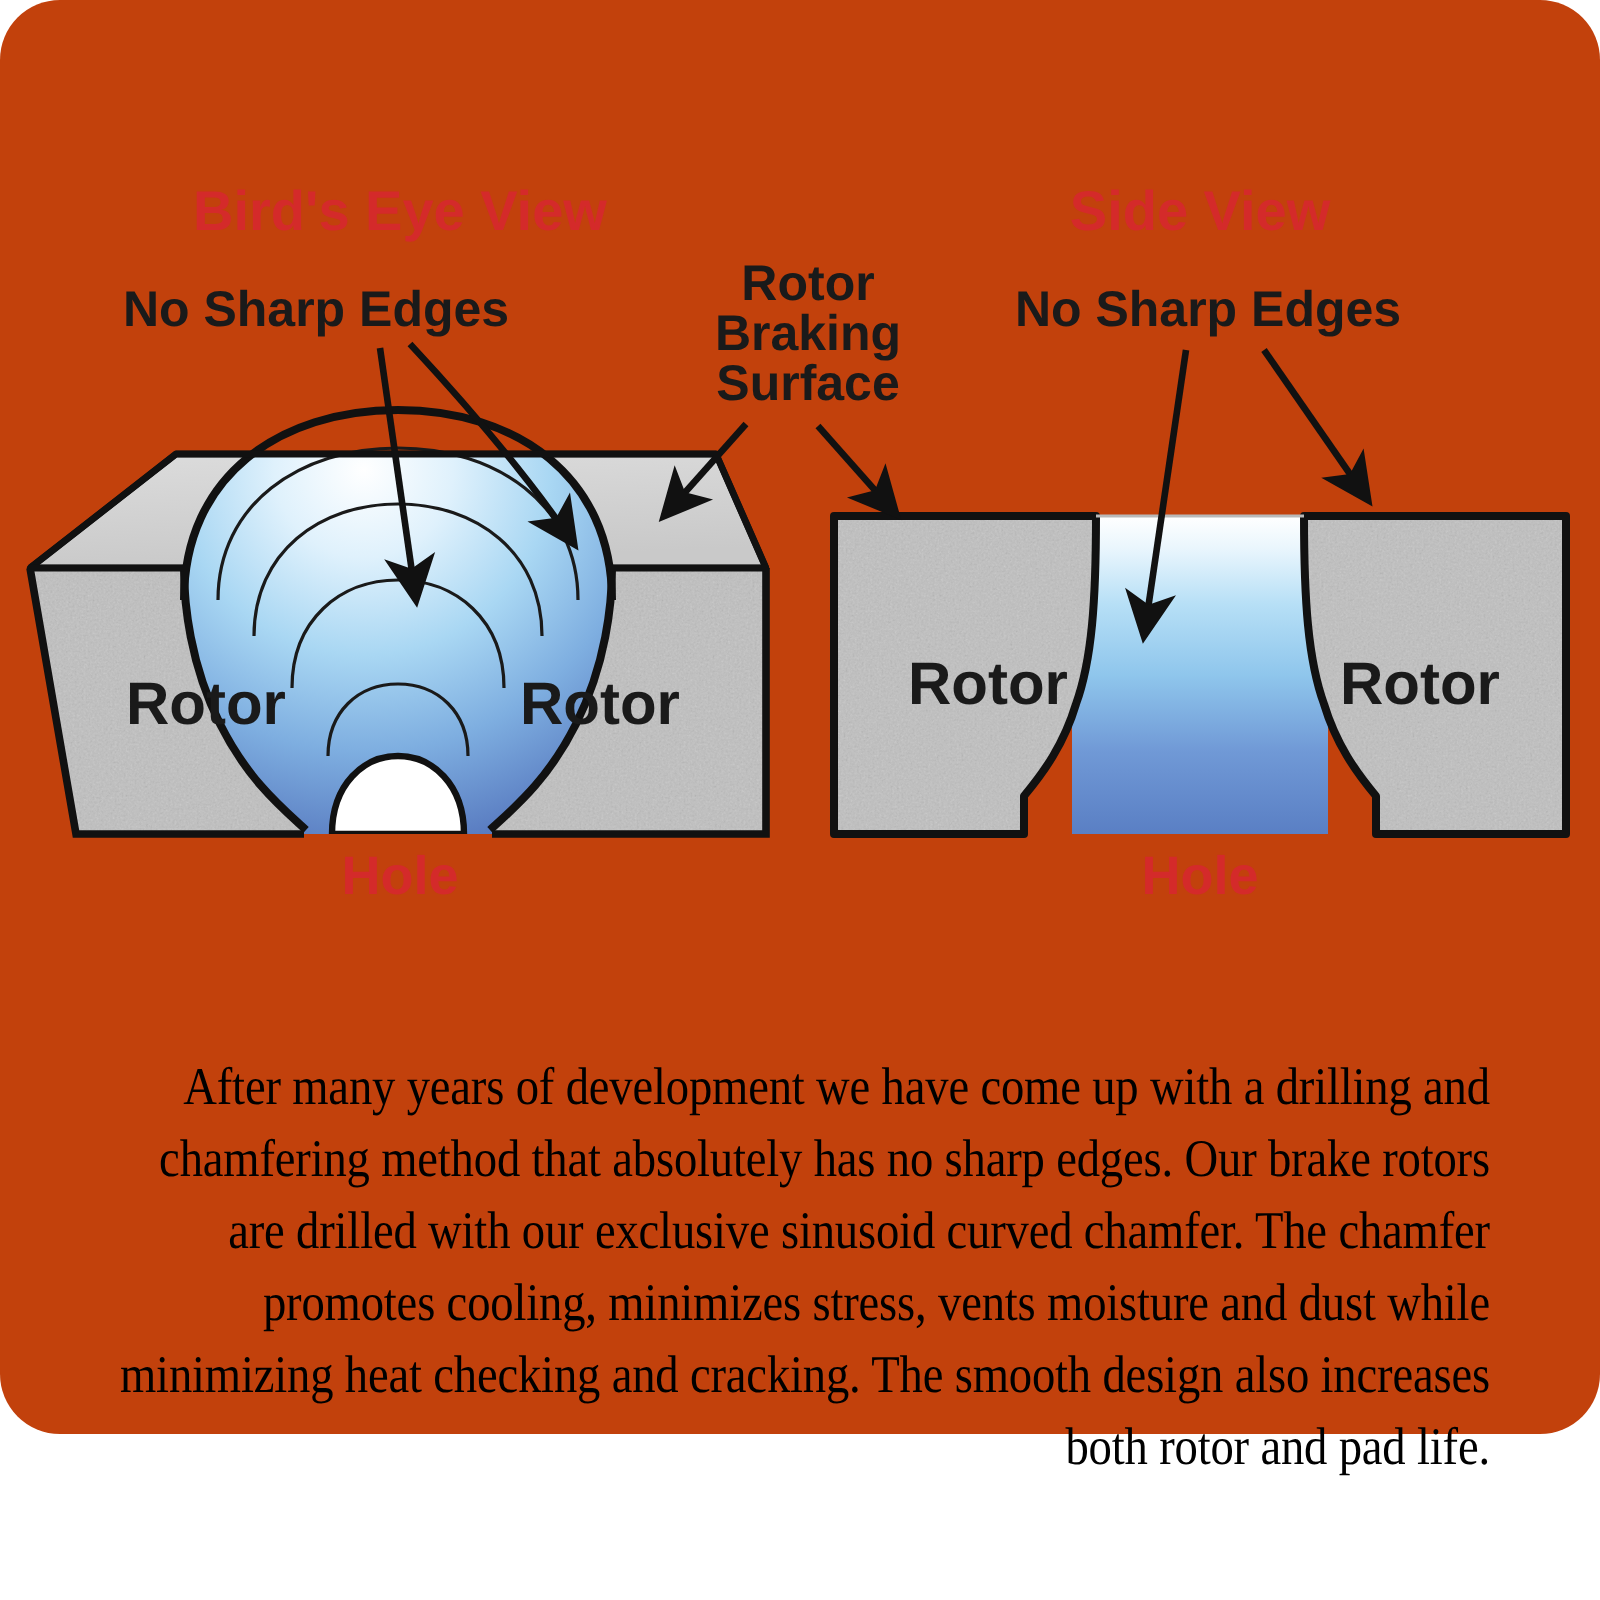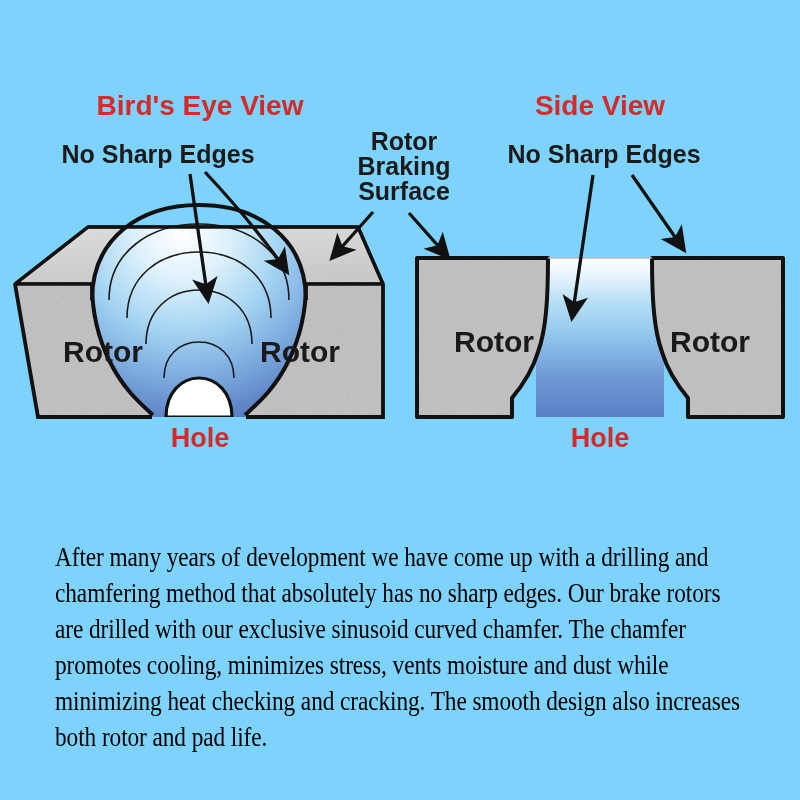--- a/index.html
+++ b/index.html
@@ -11,39 +11,40 @@
   body {
     width: 800px;
     height: 800px;
     overflow: hidden;
     font-family: "Liberation Sans", sans-serif;
     position: relative;
   }
   #page {
     position: relative;
     width: 800px;
-    height: 800px;
-    background: #7dd3fc;
+    height: 717px;
+    background: #c2410c;
+    border-radius: 30px;
   }
   .diagram-area {
     position: absolute;
     left: 0;
     top: 0;
     width: 800px;
     height: 470px;
   }
   .diagram-area svg {
     display: block;
   }
   .caption-block {
     position: absolute;
     left: 0;
-    top: 539px;
-    width: 800px;
-    text-align: left;
+    top: 525px;
+    width: 800px;
+    text-align: right;
   }
   .caption-text {
     font-family: "Liberation Serif", serif;
     font-size: 26.5px;
     line-height: 36px;
     color: #000000;
     letter-spacing: -0.1px;
     transform: scaleX(0.88);
     transform-origin: center top;
     padding: 0 8px;

